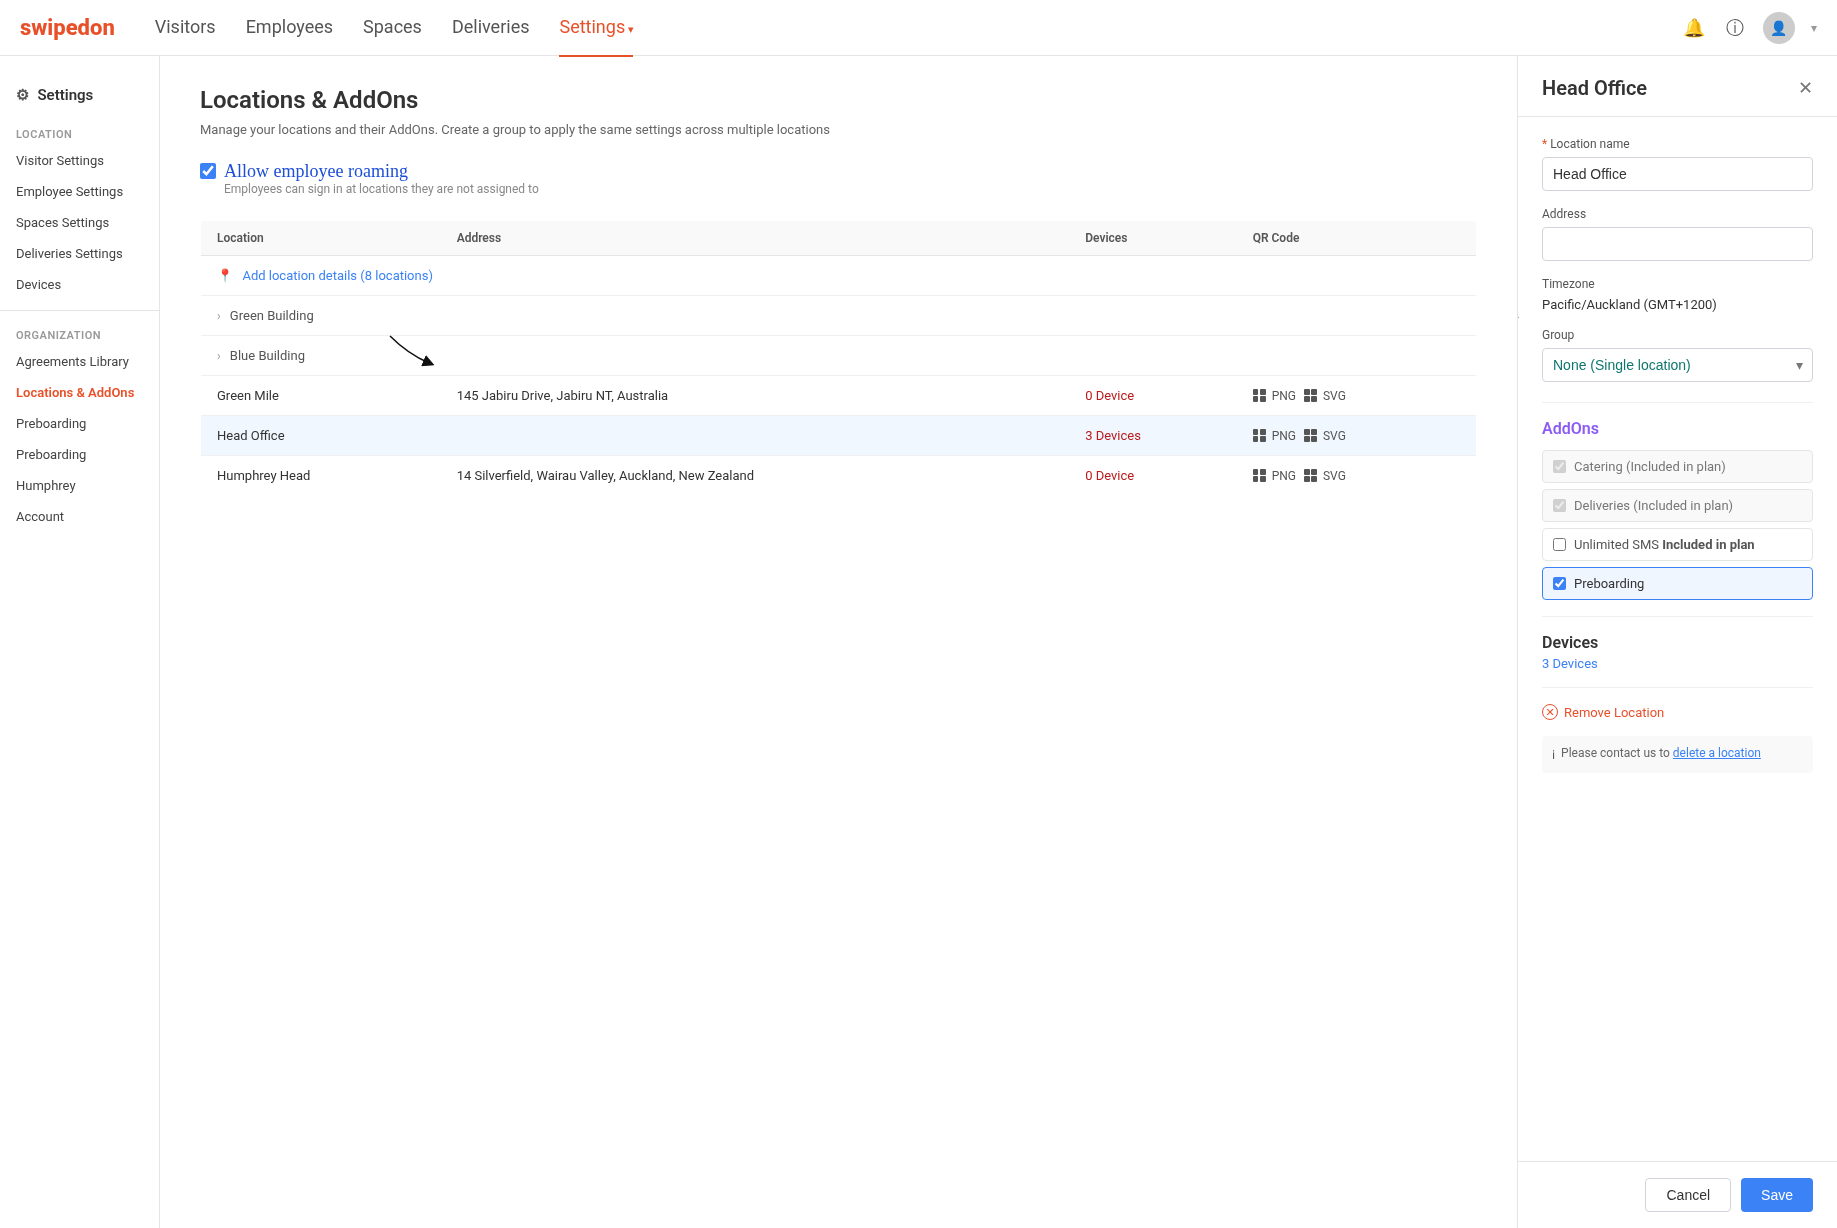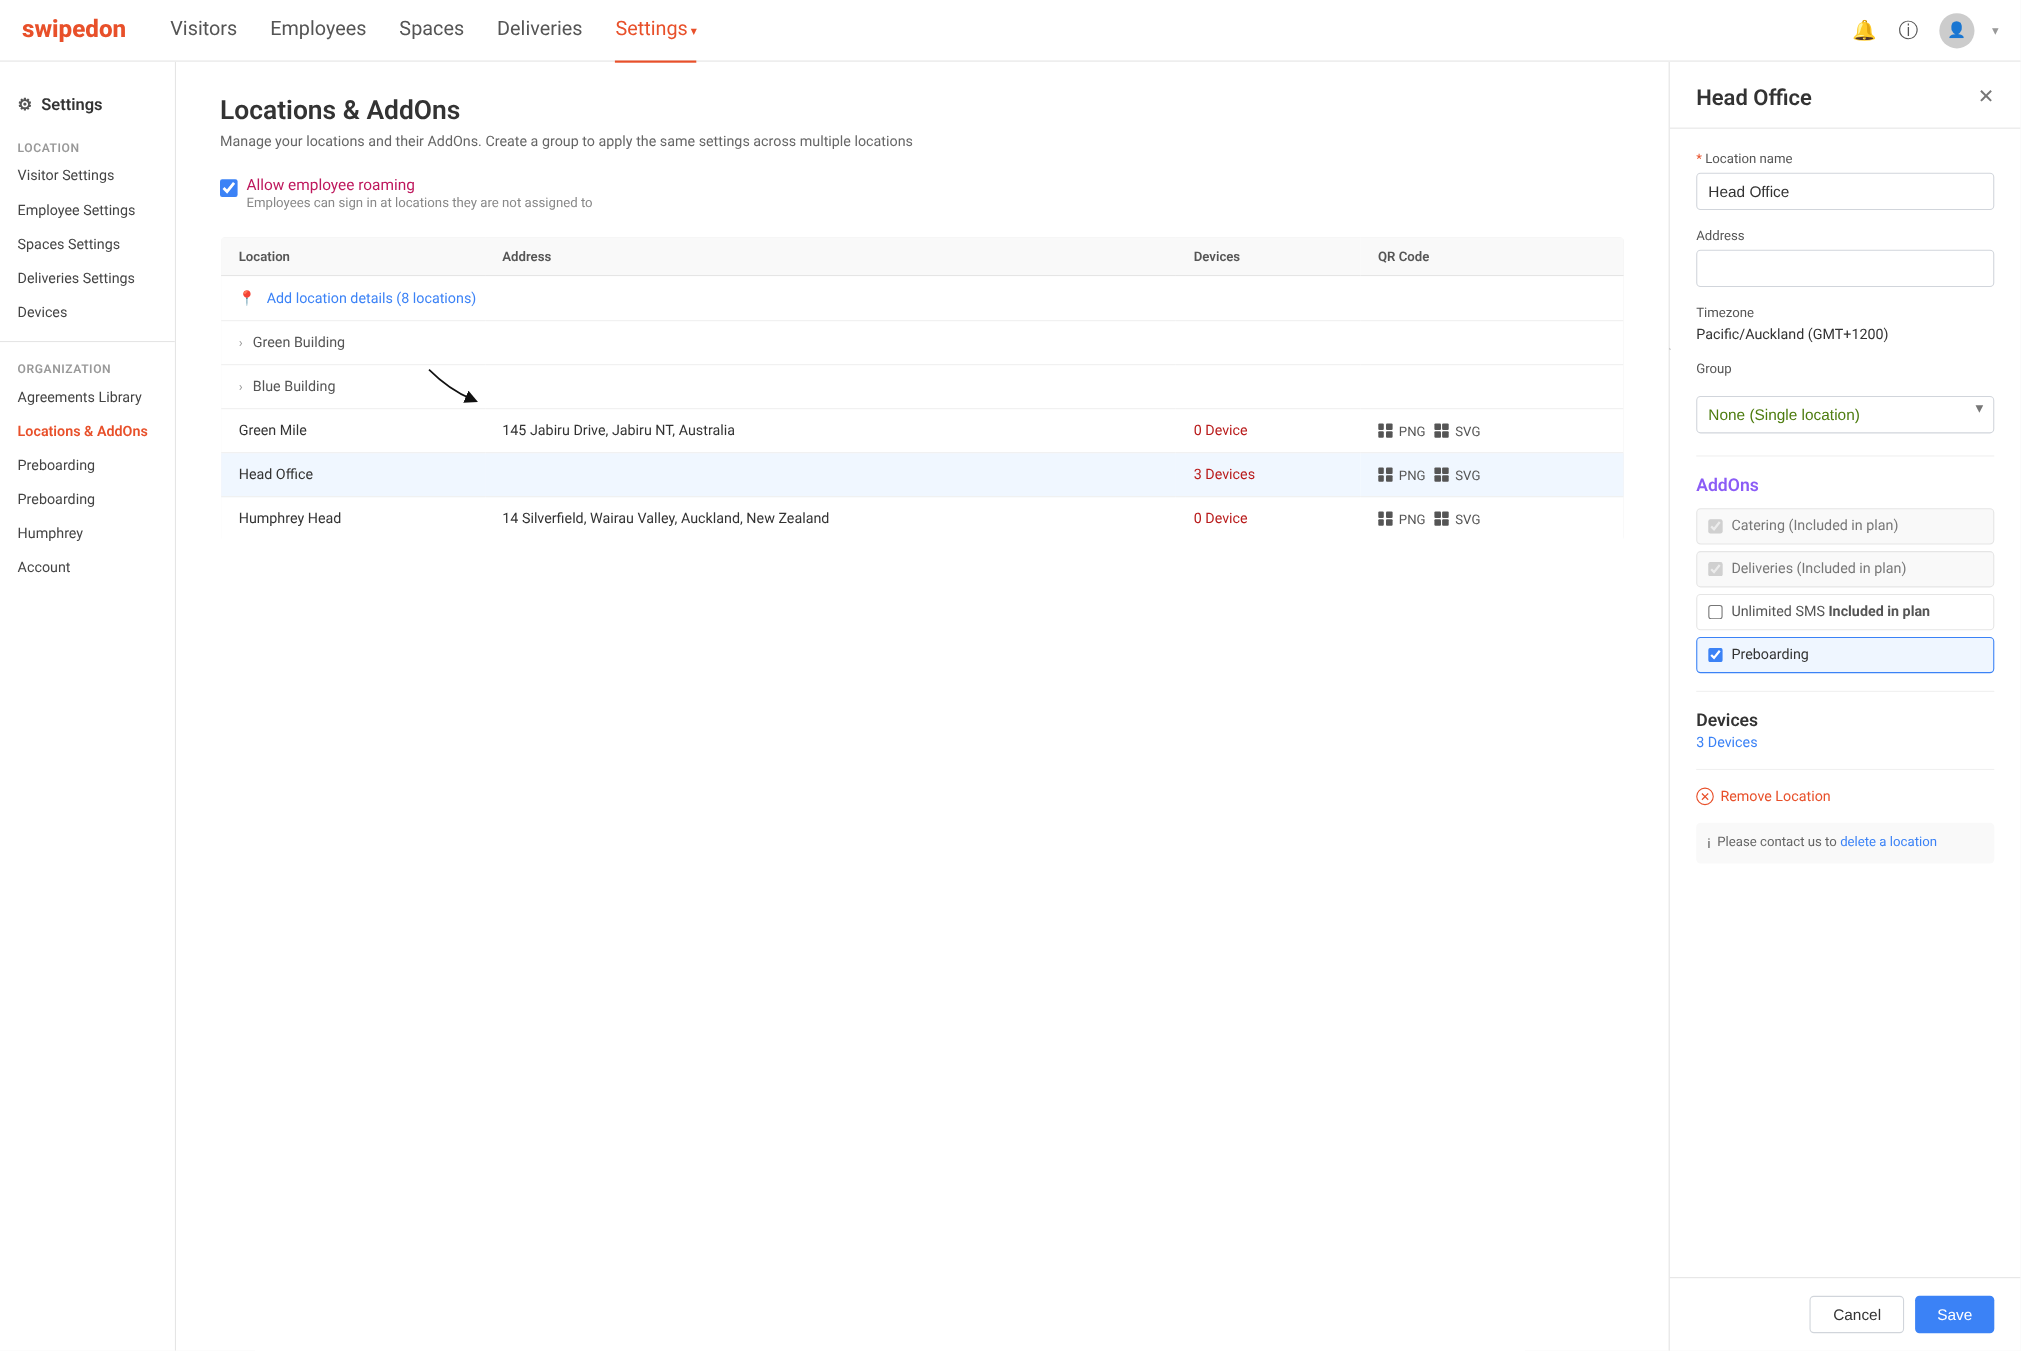--- a/index.html
+++ b/index.html
@@ -29,21 +29,21 @@
     .sidebar-divider { border: none; border-top: 1px solid #e5e5e5; margin: 10px 0; }
 
     
     .content-area { flex: 1; overflow-y: auto; padding: 30px 40px; background: #fff; }
     .page-title { font-size: 24px; font-weight: 600; color: #333; margin-bottom: 8px; }
     .page-subtitle { color: #666; font-size: 13px; margin-bottom: 24px; }
 
     
     .checkbox-row { display: flex; align-items: flex-start; gap: 8px; margin-bottom: 24px; }
     .checkbox-row input[type=checkbox] { margin-top: 2px; accent-color: #3b82f6; width: 16px; height: 16px; }
-    .checkbox-label { font-size: 14px; color: #be185d; }
+    .checkbox-label { font-size: 18px; color: #1d4ed8; font-family: Liberation Serif, serif; }
     .checkbox-sublabel { font-size: 12px; color: #888; }
 
     
     .locations-table { width: 100%; border-collapse: collapse; border: 1px solid #e5e5e5; border-radius: 4px; overflow: hidden; }
     .locations-table th { background: #f9f9f9; text-align: left; padding: 10px 16px; font-size: 12px; font-weight: 600; color: #555; border-bottom: 1px solid #e5e5e5; }
     .locations-table td { padding: 12px 16px; border-bottom: 1px solid #f0f0f0; font-size: 13px; color: #333; vertical-align: middle; }
     .locations-table tr:last-child td { border-bottom: none; }
     .add-location-row td { color: #3b82f6; cursor: pointer; }
     .location-pin { color: #3b82f6; margin-right: 6px; }
     .expandable-row td { color: #555; cursor: pointer; }
@@ -55,35 +55,35 @@
     
     .right-panel { width: 320px; background: #fff; border-left: 1px solid #e5e5e5; display: flex; flex-direction: column; overflow-y: auto; flex-shrink: 0; position: relative; }
     .panel-header { display: flex; align-items: center; justify-content: space-between; padding: 20px 24px 16px; border-bottom: 1px solid #e5e5e5; }
     .panel-title { font-size: 20px; font-weight: 600; color: #333; }
     .close-btn { cursor: pointer; color: #777; font-size: 18px; background: none; border: none; }
     .panel-body { padding: 20px 24px; flex: 1; }
     .field-label { font-size: 12px; color: #555; margin-bottom: 6px; }
     .field-input { width: 100%; border: 1px solid #d1d5db; border-radius: 4px; padding: 8px 10px; font-size: 14px; color: #333; margin-bottom: 16px; }
     .field-value { font-size: 13px; color: #333; margin-bottom: 16px; }
     .select-wrapper { position: relative; margin-bottom: 20px; }
-    .field-select { width: 100%; border: 1px solid #d1d5db; border-radius: 4px; padding: 8px 10px; font-size: 14px; color: #4d7c0f; appearance: none; background: #fff; cursor: pointer; margin-top: 12px; }
+    .field-select { width: 100%; border: 1px solid #d1d5db; border-radius: 4px; padding: 8px 10px; font-size: 14px; color: #0f766e; appearance: none; background: #fff; cursor: pointer; }
     .select-arrow { position: absolute; right: 10px; top: 50%; transform: translateY(-50%); color: #777; pointer-events: none; }
     .section-divider { border: none; border-top: 1px solid #f0f0f0; margin: 16px 0; }
     .addons-title { font-size: 16px; font-weight: 600; color: #8b5cf6; margin-bottom: 12px; }
     .addon-item { display: flex; align-items: center; gap: 8px; padding: 8px 10px; border: 1px solid #e5e5e5; border-radius: 4px; margin-bottom: 6px; font-size: 13px; color: #555; }
     .addon-item.checked-disabled { background: #f9f9f9; color: #777; }
     .addon-item.active-blue { border-color: #3b82f6; background: #eff6ff; color: #333; }
     .addon-item input[type=checkbox] { accent-color: #3b82f6; }
     .devices-section { margin-top: 16px; }
     .devices-title { font-size: 16px; font-weight: 600; color: #333; margin-bottom: 4px; }
     .devices-count { color: #3b82f6; font-size: 13px; cursor: pointer; margin-bottom: 16px; }
     .remove-location { display: flex; align-items: center; gap: 6px; color: #e8502a; cursor: pointer; font-size: 13px; margin-bottom: 16px; }
     .info-row { display: flex; align-items: flex-start; gap: 6px; font-size: 12px; color: #666; background: #f9f9f9; padding: 10px; border-radius: 4px; margin-bottom: 20px; }
     .info-icon { color: #555; flex-shrink: 0; }
-    .delete-link { color: #3b82f6; cursor: pointer; }
+    .delete-link { color: #3b82f6; cursor: pointer; text-decoration: underline; }
     .panel-footer { display: flex; justify-content: flex-end; gap: 10px; padding: 16px 24px; border-top: 1px solid #e5e5e5; }
     .btn-cancel { padding: 8px 20px; border: 1px solid #d1d5db; border-radius: 4px; background: #fff; color: #333; cursor: pointer; font-size: 14px; }
     .btn-save { padding: 8px 20px; border: none; border-radius: 4px; background: #3b82f6; color: #fff; cursor: pointer; font-size: 14px; font-weight: 500; }
 
     
     .arrows-overlay { position: absolute; top: 0; left: 0; width: 100%; height: 100%; pointer-events: none; }
   </style>
 </head>
 <body>
 

